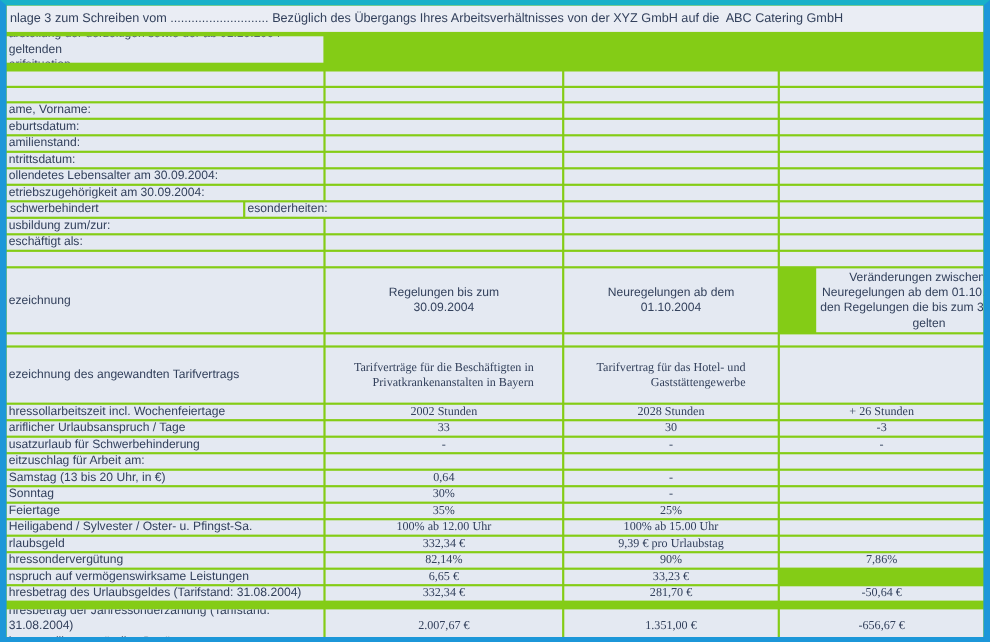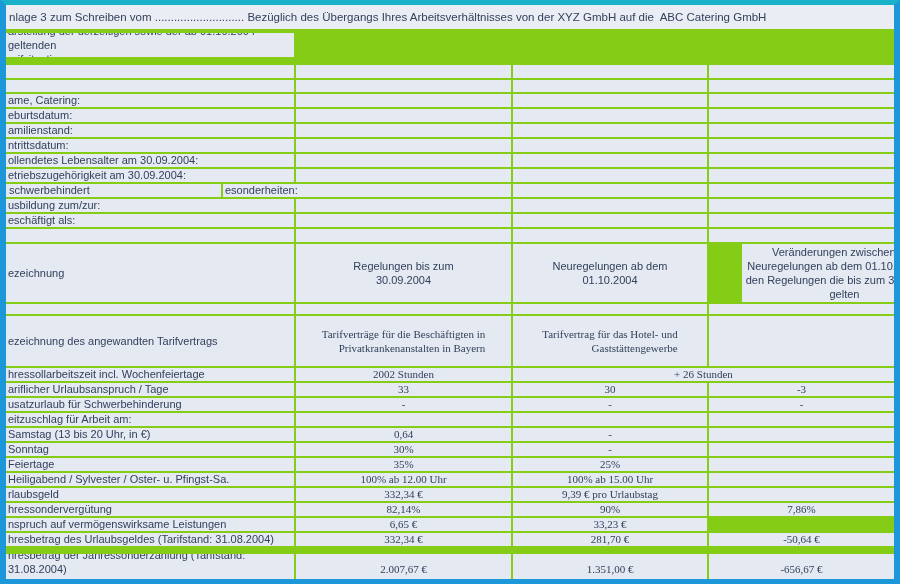--- a/index.html
+++ b/index.html
@@ -79,21 +79,21 @@
   </div>
   <div class="row h12">
     <div class="cell c1"></div>
     <div class="cell c2"></div>
     <div class="cell c3"></div>
     <div class="cell c4"></div>
   </div>
 
   <div id="personal-rows">
       <div class="row h13">
-        <div class="cell c1">ame, Catering:</div>
+        <div class="cell c1">ame, Vorname:</div>
         <div class="cell c2 left-val"></div>
         <div class="cell c3"></div>
         <div class="cell c4"></div>
       </div>
       <div class="row h13">
         <div class="cell c1">eburtsdatum:</div>
         <div class="cell c2 left-val"></div>
         <div class="cell c3"></div>
         <div class="cell c4"></div>
       </div>
@@ -175,20 +175,21 @@
 Privatkrankenanstalten in Bayern</div>
     <div class="cell c3 val pre">Tarifvertrag für das Hotel- und
 Gaststättengewerbe</div>
     <div class="cell c4 val pre"></div>
   </div>
 
   <div id="data-rows">
       <div class="row h13">
         <div class="cell c1">hressollarbeitszeit incl. Wochenfeiertage</div>
         <div class="cell c2 val">2002 Stunden</div>
+        <div class="cell c3 val">2028 Stunden</div>
         <div class="cell c4 val">+ 26 Stunden</div>
       </div>
       <div class="row h13">
         <div class="cell c1">ariflicher Urlaubsanspruch / Tage</div>
         <div class="cell c2 val">33</div>
         <div class="cell c3 val">30</div>
         <div class="cell c4 val">-3</div>
       </div>
       <div class="row h13">
         <div class="cell c1">usatzurlaub für Schwerbehinderung</div>

